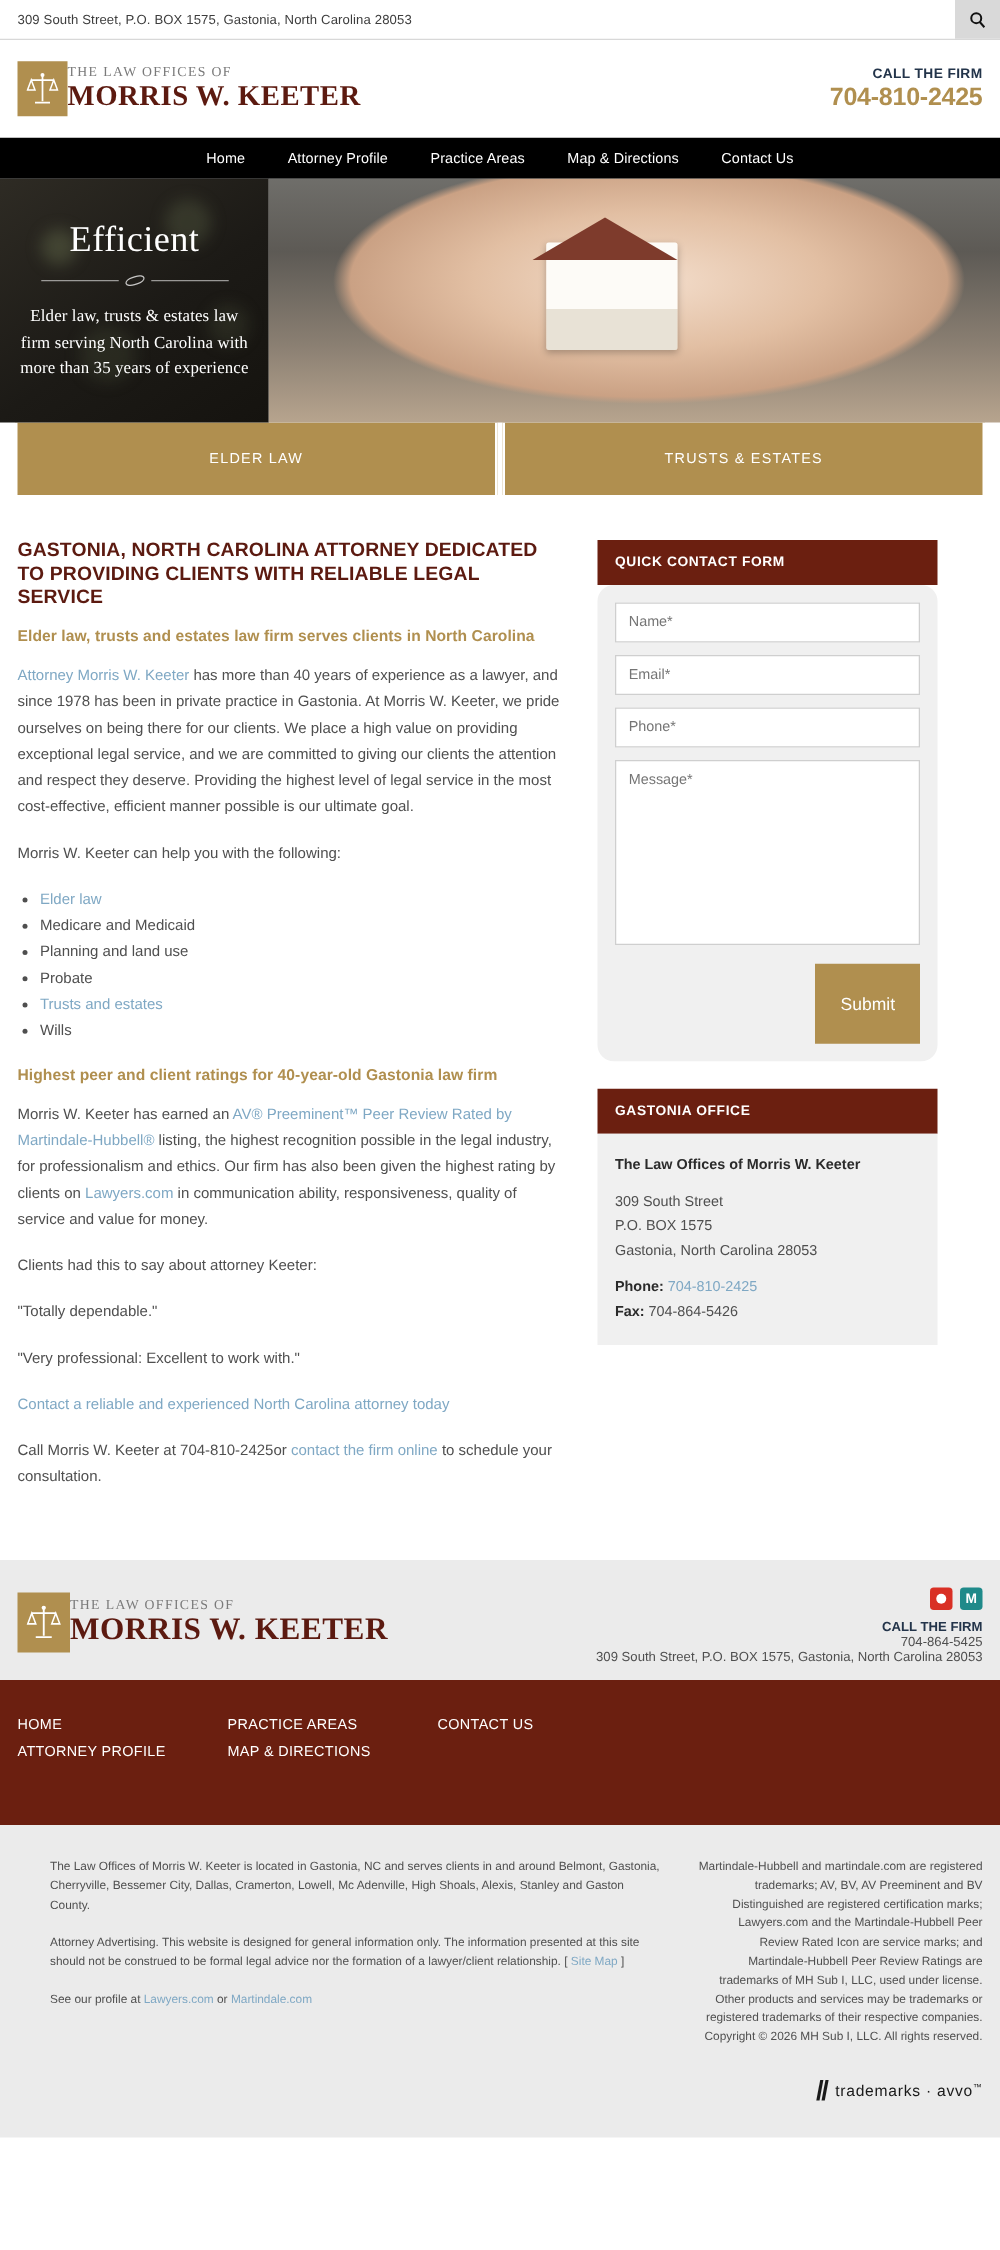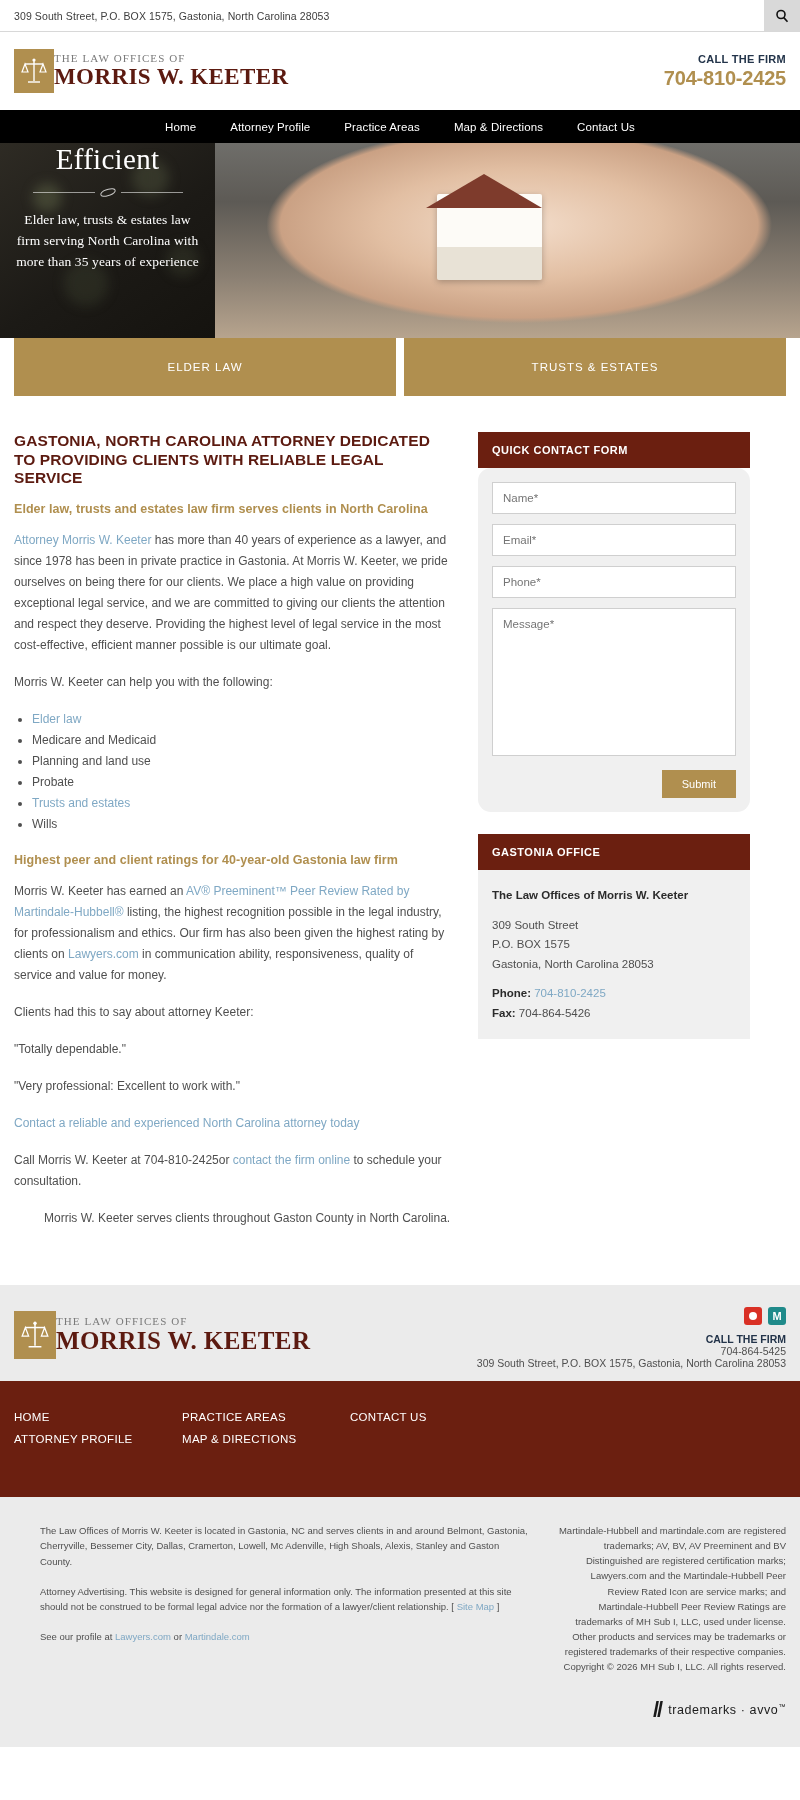--- a/index.html
+++ b/index.html
@@ -77,21 +77,21 @@
     color: #fff; font-size: 11.5px; text-decoration: none;
     letter-spacing: .1px; cursor: pointer;
   }
 
   
   .hero { height: 195px; display: flex; position: relative; }
   .hero-left {
     width: 215px;
     background: linear-gradient(145deg,#2e2b24 0%,#1c1a16 55%,#15130f 100%);
     display: flex; flex-direction: column;
-    align-items: center; 
+    align-items: center; justify-content: center;
     color: #fff; text-align: center; padding: 0 14px;
     position: relative;
   }
   .hero-left::before {
     content:""; position:absolute; inset:0;
     background:
       radial-gradient(circle at 22% 28%, rgba(120,130,90,.35) 0 14px, transparent 15px),
       radial-gradient(circle at 70% 18%, rgba(110,120,85,.28) 0 18px, transparent 19px),
       radial-gradient(circle at 40% 72%, rgba(90,100,70,.22) 0 22px, transparent 23px),
       radial-gradient(circle at 85% 60%, rgba(100,110,78,.2) 0 16px, transparent 17px);
@@ -193,21 +193,21 @@
   .panel-body input, .panel-body textarea {
     width: 100%; border: 1px solid #cfcfcf; background: #fff;
     padding: 9px 10px; font-size: 11.5px;
     font-family: "Liberation Sans", sans-serif;
     color: #8a8a8a; margin-bottom: 10px; outline: none;
   }
   .panel-body textarea { height: 148px; resize: none; }
   .submit-row { display: flex; justify-content: flex-end; }
   .submit-btn {
     background: #b08f4f; color: #fff; border: none;
-    padding: 8px 20px; font-size: 11px; cursor: pointer;
+    padding: 24px 20px; font-size: 14px; cursor: pointer;
     font-family: "Liberation Sans", sans-serif;
   }
   .office-body {
     background: #f0f0f0; padding: 16px 14px; font-size: 11.5px;
     line-height: 1.7; color: #4f4f4f;
   }
   .office-name { font-weight: bold; color: #2b2b2b; margin-bottom: 10px; }
   .office-phone a { color: #7fa8c4; text-decoration: none; cursor: pointer; }
   .office-label { font-weight: bold; color: #2b2b2b; }
   .sidebar-gap { height: 22px; }
@@ -361,21 +361,20 @@
       <p>"Very professional: Excellent to work with."</p>
 
       <p>
         <a>Contact a reliable and experienced North Carolina attorney today</a>
       </p>
 
       <p>
         <span>Call Morris W. Keeter at 704-810-2425or </span><a>contact the firm online</a><span> to schedule your consultation.</span>
       </p>
 
-      <p class="indent">Morris W. Keeter serves clients throughout Gaston County in North Carolina.</p>
     </div>
 
     <div class="sidebar">
 
       <div class="panel-head">QUICK CONTACT FORM</div>
       <div class="panel-body">
         <input type="text" placeholder="Name*" style="">
         <input type="text" placeholder="Email*" style="">
         <input type="text" placeholder="Phone*" style="">
         <textarea placeholder="Message*" style=""></textarea>

